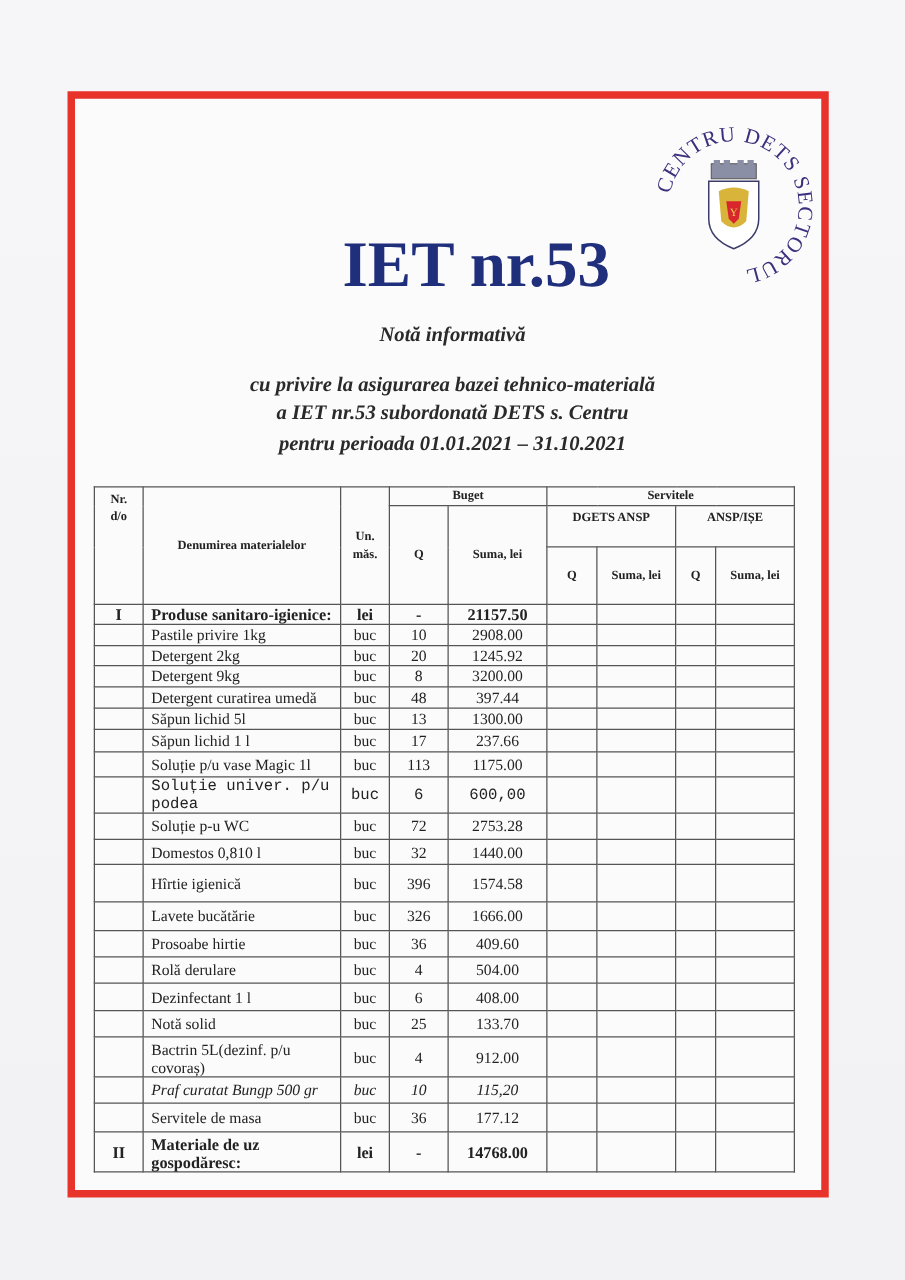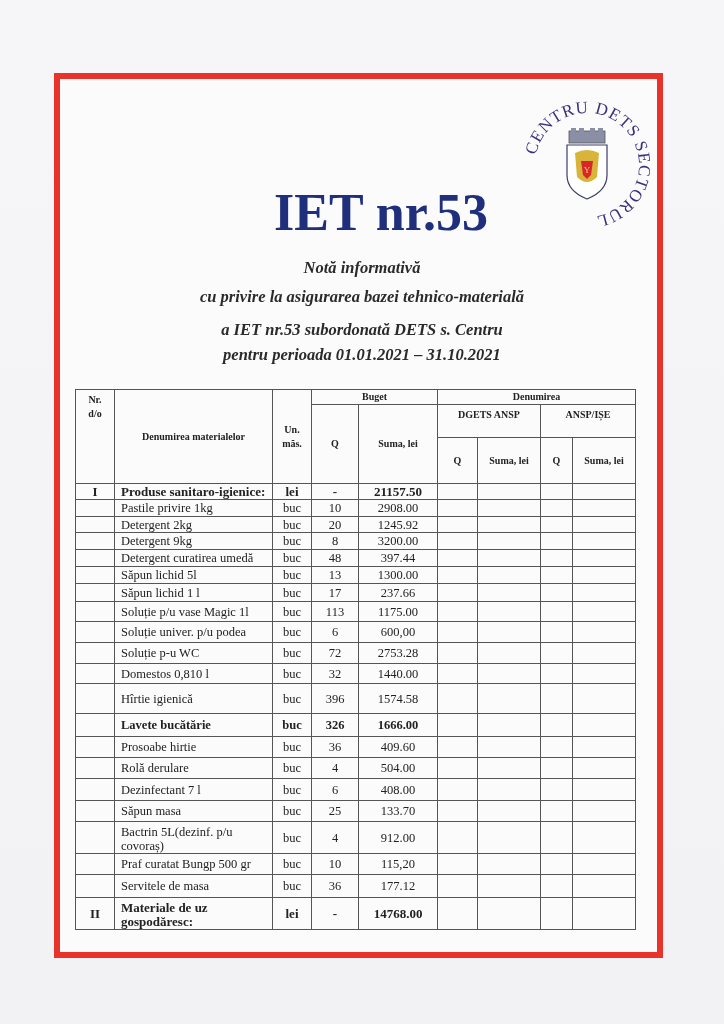--- a/index.html
+++ b/index.html
@@ -65,21 +65,21 @@
     <rect x="81" y="33" width="5" height="4" fill="#8a8fa6"></rect>
     <path d="M50,50 L90,50 L90,80 Q90,96 70,104 Q50,96 50,80 Z" fill="#ffffff" stroke="#3c3c6a" stroke-width="1.2"></path>
     <path d="M58,58 Q70,52 82,58 L80,82 Q70,92 60,82 Z" fill="#d9b43a"></path>
     <path d="M64,66 L76,66 L74,80 L70,84 L66,80 Z" fill="#d8262c"></path>
     <text x="70" y="78" text-anchor="middle" font-size="9" fill="#f1d25a" font-family="Liberation Serif, serif">Y</text>
   </g>
 </svg>
 
 <div class="title">IET nr.53</div>
 <div class="subtitle" style="top:258px">Notă informativă</div>
-<div class="subtitle" style="top:287px">cu privire la asigurarea bazei tehnico-materială</div>
+<div class="subtitle" style="top:298px">cu privire la asigurarea bazei tehnico-materială</div>
 <div class="subtitle" style="top:320px">a IET nr.53  subordonată DETS s. Centru</div>
 <div class="subtitle" style="top:345px">pentru perioada 01.01.2021 – 31.10.2021</div>
 
 <table class="main">
   <colgroup>
     <col style="width:39px">
       <col style="width:158px">
       <col style="width:39px">
     <col style="width:47px">
       <col style="width:79px">
@@ -87,21 +87,21 @@
       <col style="width:63px">
     <col style="width:32px">
       <col style="width:63px">
   </colgroup>
   <thead>
     <tr style="height:12px">
       <th rowspan="3" class="vtop">Nr. d/o</th>
       <th rowspan="3">Denumirea materialelor</th>
       <th rowspan="3">Un. măs.</th>
       <th colspan="2">Buget</th>
-      <th colspan="4">Denumirea</th>
+      <th colspan="4">Servitele</th>
     </tr>
     <tr style="height:33px">
       <th rowspan="2">Q</th>
       <th rowspan="2">Suma, lei</th>
       <th colspan="2" class="vtop">DGETS ANSP</th>
       <th colspan="2" class="vtop">ANSP/IȘE</th>
     </tr>
     <tr style="height:46px">
       <th>Q</th>
       <th>Suma, lei</th>
@@ -191,21 +191,21 @@
         <td class="c"></td>
         <td>Soluție p/u vase Magic 1l</td>
         <td class="c">buc</td>
         <td class="c">113</td>
         <td class="c">1175.00</td>
         <td></td>
         <td></td>
         <td></td>
         <td></td>
       </tr>
-      <tr style="height: 21px;">
+      <tr style="height: 21px; font-family: Liberation Mono, monospace;">
         <td class="c"></td>
         <td>Soluție univer. p/u podea</td>
         <td class="c">buc</td>
         <td class="c">6</td>
         <td class="c">600,00</td>
         <td></td>
         <td></td>
         <td></td>
         <td></td>
       </tr>
@@ -235,21 +235,21 @@
         <td class="c"></td>
         <td>Hîrtie igienică</td>
         <td class="c">buc</td>
         <td class="c">396</td>
         <td class="c">1574.58</td>
         <td></td>
         <td></td>
         <td></td>
         <td></td>
       </tr>
-      <tr style="height: 23px; font-weight: bold;">
+      <tr style="height: 23px;">
         <td class="c"></td>
         <td>Lavete bucătărie</td>
         <td class="c">buc</td>
         <td class="c">326</td>
         <td class="c">1666.00</td>
         <td></td>
         <td></td>
         <td></td>
         <td></td>
       </tr>
@@ -270,52 +270,52 @@
         <td class="c">buc</td>
         <td class="c">4</td>
         <td class="c">504.00</td>
         <td></td>
         <td></td>
         <td></td>
         <td></td>
       </tr>
       <tr style="height: 22px;">
         <td class="c"></td>
-        <td>Dezinfectant 7 l</td>
+        <td>Dezinfectant 1 l</td>
         <td class="c">buc</td>
         <td class="c">6</td>
         <td class="c">408.00</td>
         <td></td>
         <td></td>
         <td></td>
         <td></td>
       </tr>
       <tr style="height: 21px;">
         <td class="c"></td>
-        <td>Săpun masa</td>
+        <td>Notă solid</td>
         <td class="c">buc</td>
         <td class="c">25</td>
         <td class="c">133.70</td>
         <td></td>
         <td></td>
         <td></td>
         <td></td>
       </tr>
       <tr style="height: 30px;">
         <td class="c"></td>
         <td class="vtop">Bactrin 5L(dezinf. p/u covoraș)</td>
         <td class="c">buc</td>
         <td class="c">4</td>
         <td class="c">912.00</td>
         <td></td>
         <td></td>
         <td></td>
         <td></td>
       </tr>
-      <tr style="height: 21px;">
+      <tr style="height: 21px; font-style: italic;">
         <td class="c"></td>
         <td>Praf curatat Bungp 500 gr</td>
         <td class="c">buc</td>
         <td class="c">10</td>
         <td class="c">115,20</td>
         <td></td>
         <td></td>
         <td></td>
         <td></td>
       </tr>

